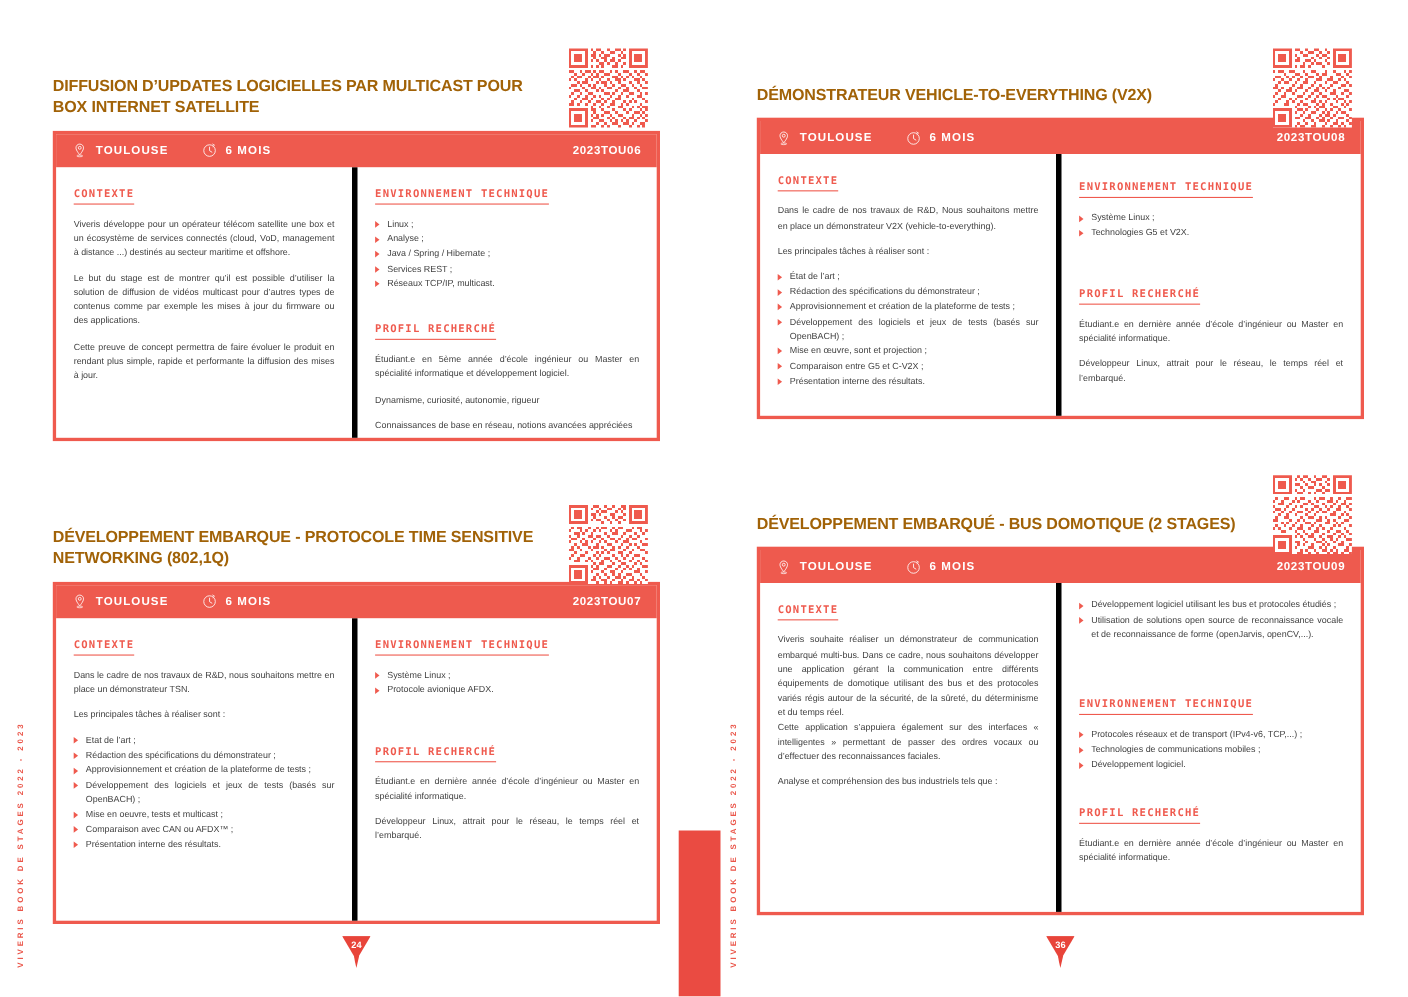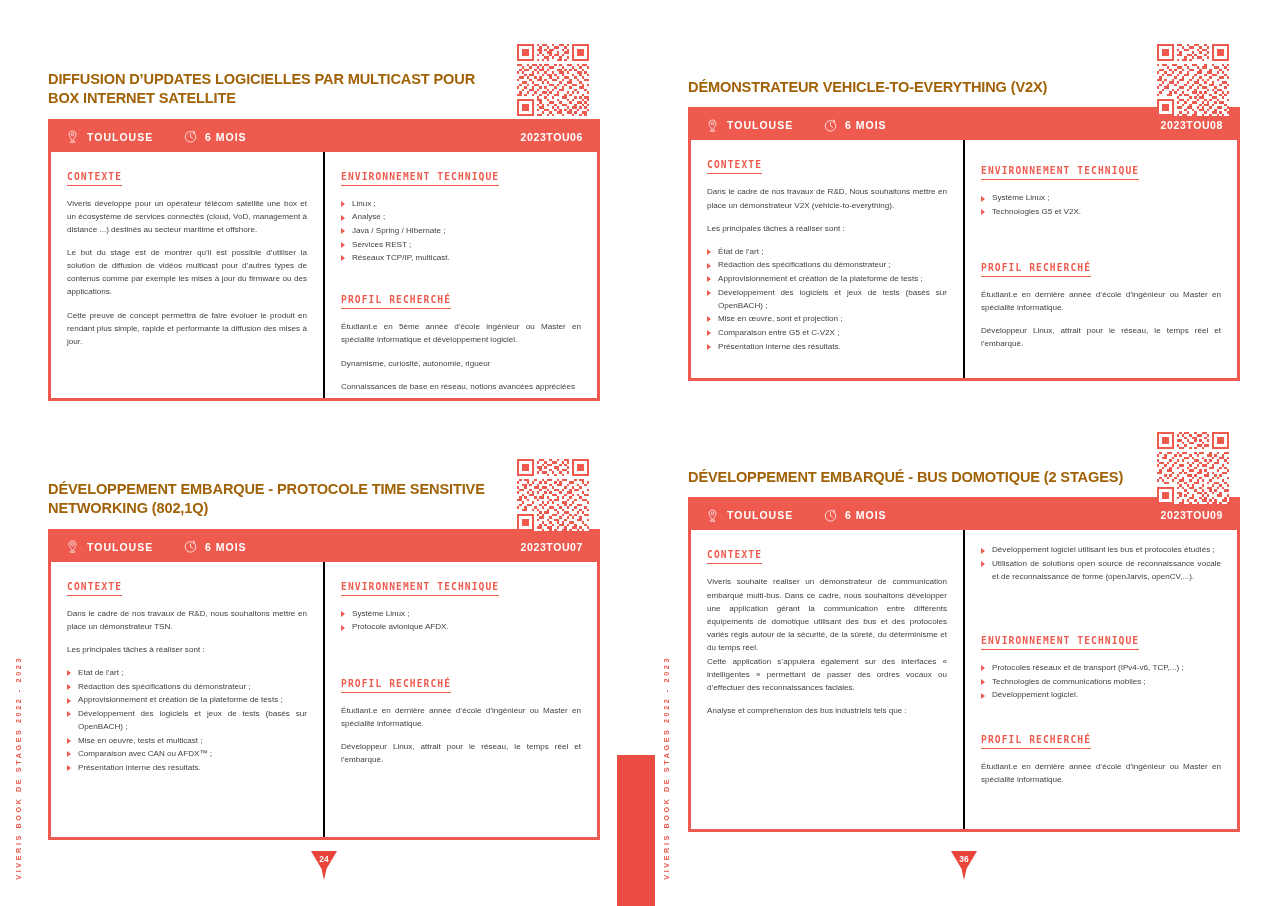--- a/index.html
+++ b/index.html
@@ -58,21 +58,21 @@
     font-size:10.5px;font-weight:700;letter-spacing:1.0px;
     text-transform:uppercase;
   }
   .hdr-ref{
     margin-left:auto;font-size:10.5px;font-weight:700;letter-spacing:0.6px;
   }
   .hdr-icon{width:15px;height:15px;display:block;opacity:.95;}
 
   .card-body{display:flex;align-items:stretch;}
   .col{padding:14px 16px 14px 16px;box-sizing:border-box;}
-  .col-left{border-right:2px solid #000000;}
+  .col-left{border-right:5px solid #000000;}
 
   .sect{
     font-family:"DejaVu Sans Mono", monospace;
     font-size:9.6px;font-weight:700;color:#ef5a4e;
     letter-spacing:1.1px;
     border-bottom:1.4px solid #ef5a4e;
     display:inline-block;
     padding-bottom:3px;
     margin:0 0 11px 0;
     text-transform:uppercase;

